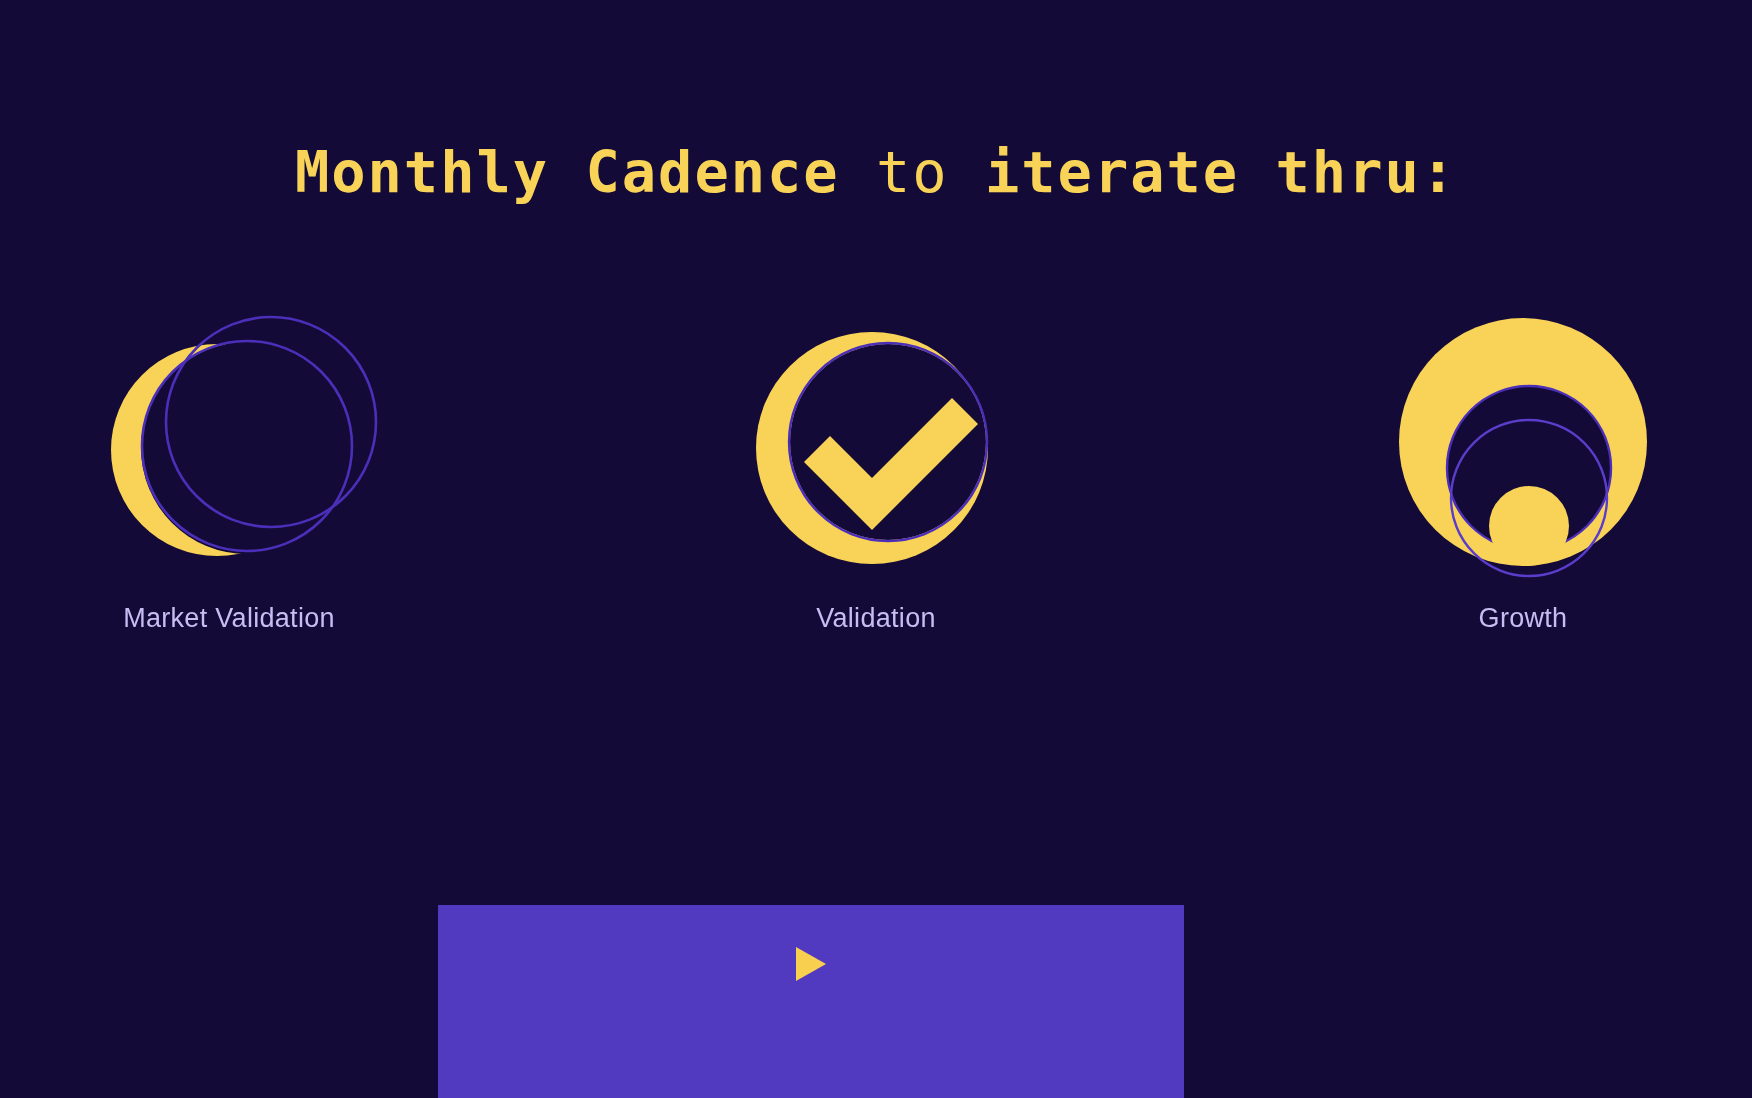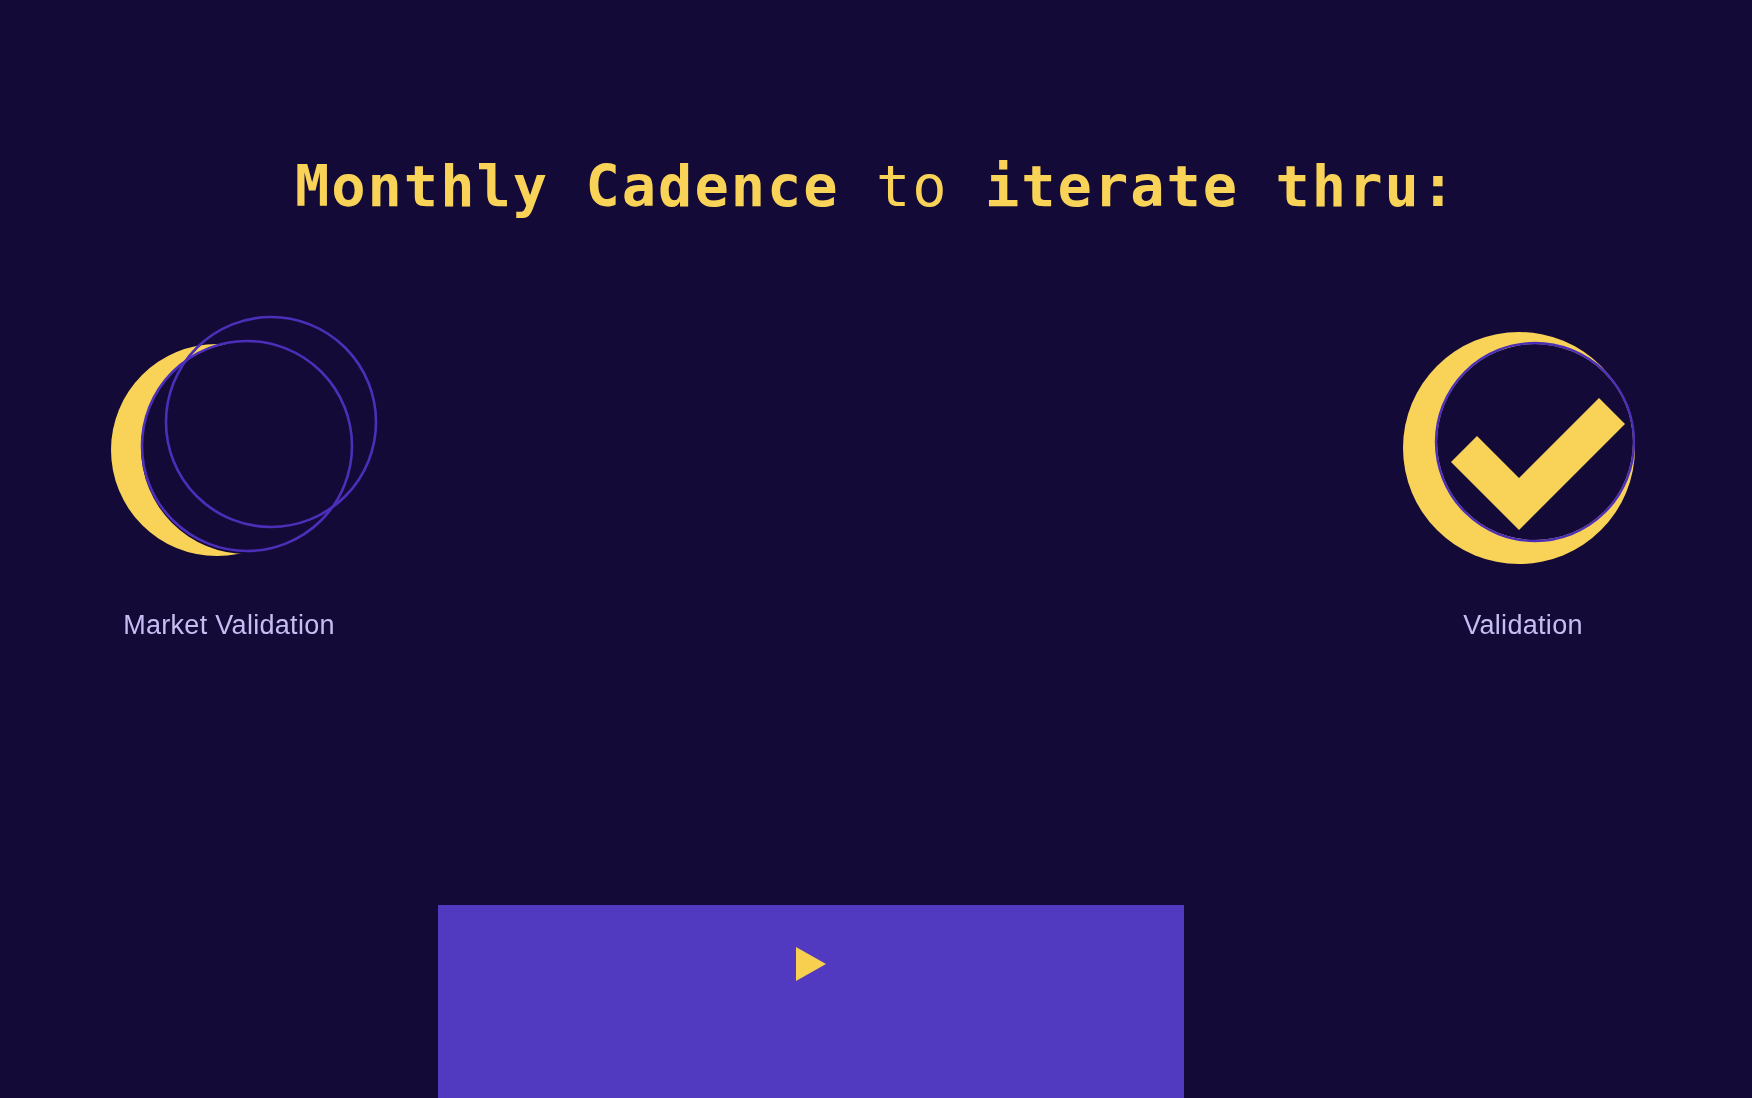--- a/index.html
+++ b/index.html
@@ -6,21 +6,21 @@
   html,body { width:1752px; height:1098px; overflow:hidden; }
   body {
     background:#130A38;
     font-family:"Liberation Sans", sans-serif;
     position:relative;
   }
   .slide { position:absolute; inset:0; }
 
   
   .title-wrap {
-    position:absolute; top:158px; left:0; width:100%;
+    position:absolute; top:144px; left:0; width:100%;
     text-align:center;
     white-space:nowrap;
   }
   .title-wrap span {
     font-family:"DejaVu Sans Mono", monospace;
     color:#F9D357;
     font-size:57px;
     line-height:1;
     letter-spacing:2px;
     vertical-align:baseline;
@@ -40,21 +40,21 @@
   }
   .stage {
     width:298px;
     display:flex;
     flex-direction:column;
     align-items:center;
   }
   .art { width:260px; height:260px; position:relative; }
   .art svg { display:block; width:260px; height:260px; overflow:visible; }
   .label {
-    margin-top:32px;
+    margin-top:25px;
     font-size:27px;
     color:#C6BEF2;
     letter-spacing:.3px;
     white-space:nowrap;
   }
 
   
   .cta {
     position:absolute;
     left:438px; top:905px;
@@ -124,20 +124,40 @@
           <circle cx="126" cy="130" r="116" fill="#F9D357" mask="url(#m2)"></circle>
 
           <circle cx="142" cy="124" r="99" fill="none" stroke="#4B2FB8" stroke-width="2.4"></circle>
 
           <path d="M 84 118 L 126 160 L 206 80 L 232 106 L 126 212 L 58 144 Z" fill="#F9D357"></path>
         </svg>
       </div>
       <div class="label">Validation</div>
     </div>
 
+    <div class="stage">
+      <div class="art">
+        <svg viewBox="0 0 260 260" xmlns="http://www.w3.org/2000/svg">
+          <defs>
+            <mask id="m3">
+              <rect x="0" y="0" width="260" height="260" fill="#fff"></rect>
+              <circle cx="136" cy="150" r="82" fill="#000"></circle>
+            </mask>
+          </defs>
+
+          <circle cx="130" cy="124" r="124" fill="#F9D357" mask="url(#m3)"></circle>
+          <circle cx="136" cy="150" r="82" fill="none" stroke="#4B2FB8" stroke-width="2.4"></circle>
+
+          <circle cx="136" cy="180" r="78" fill="none" stroke="#5A3ECB" stroke-width="2.4"></circle>
+
+          <circle cx="136" cy="208" r="40" fill="#F9D357"></circle>
+        </svg>
+      </div>
+      <div class="label">Growth</div>
+    </div>
 
 
   </div>
 
   <div class="cta">
     <div class="cta-play"></div>
   </div>
 
 </div>
 

